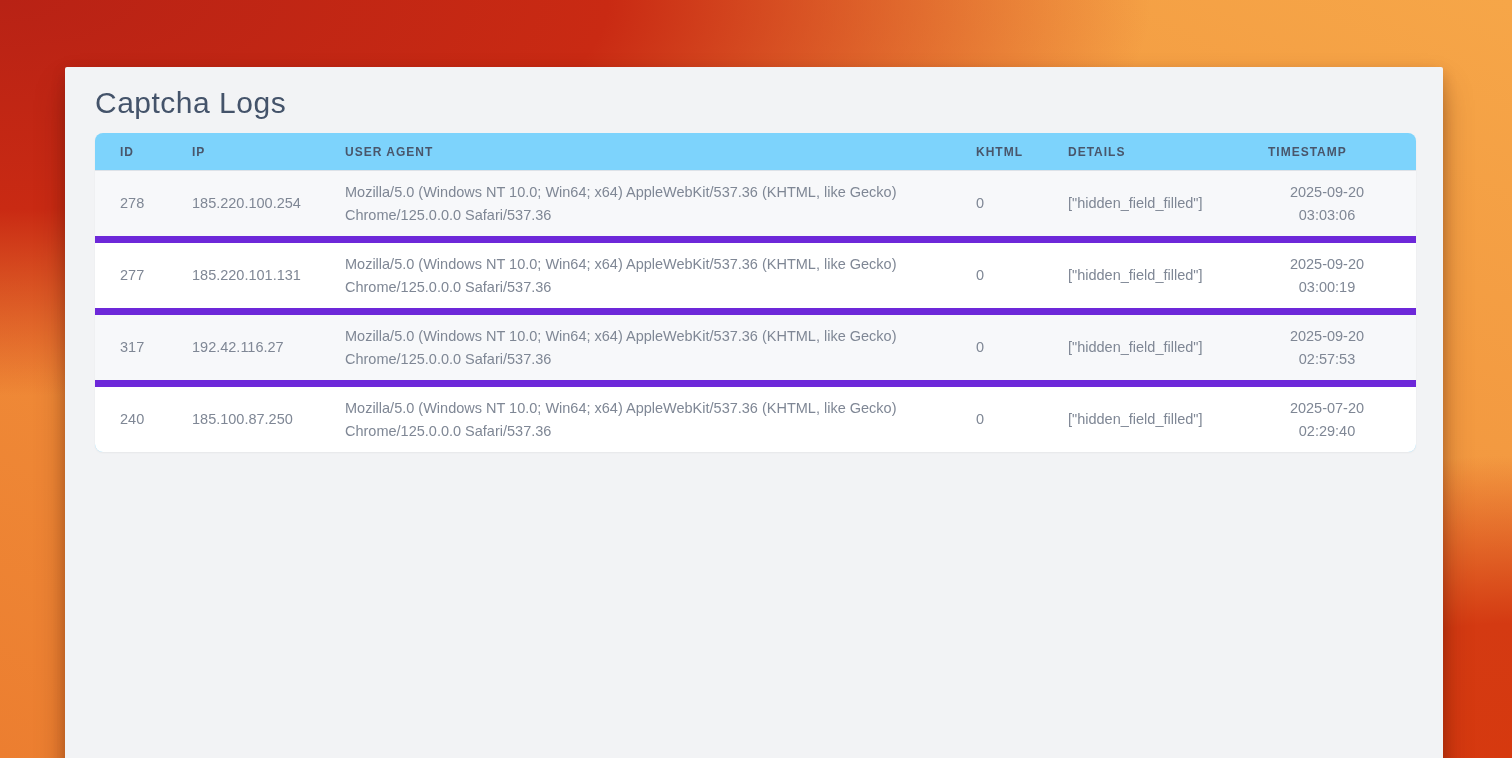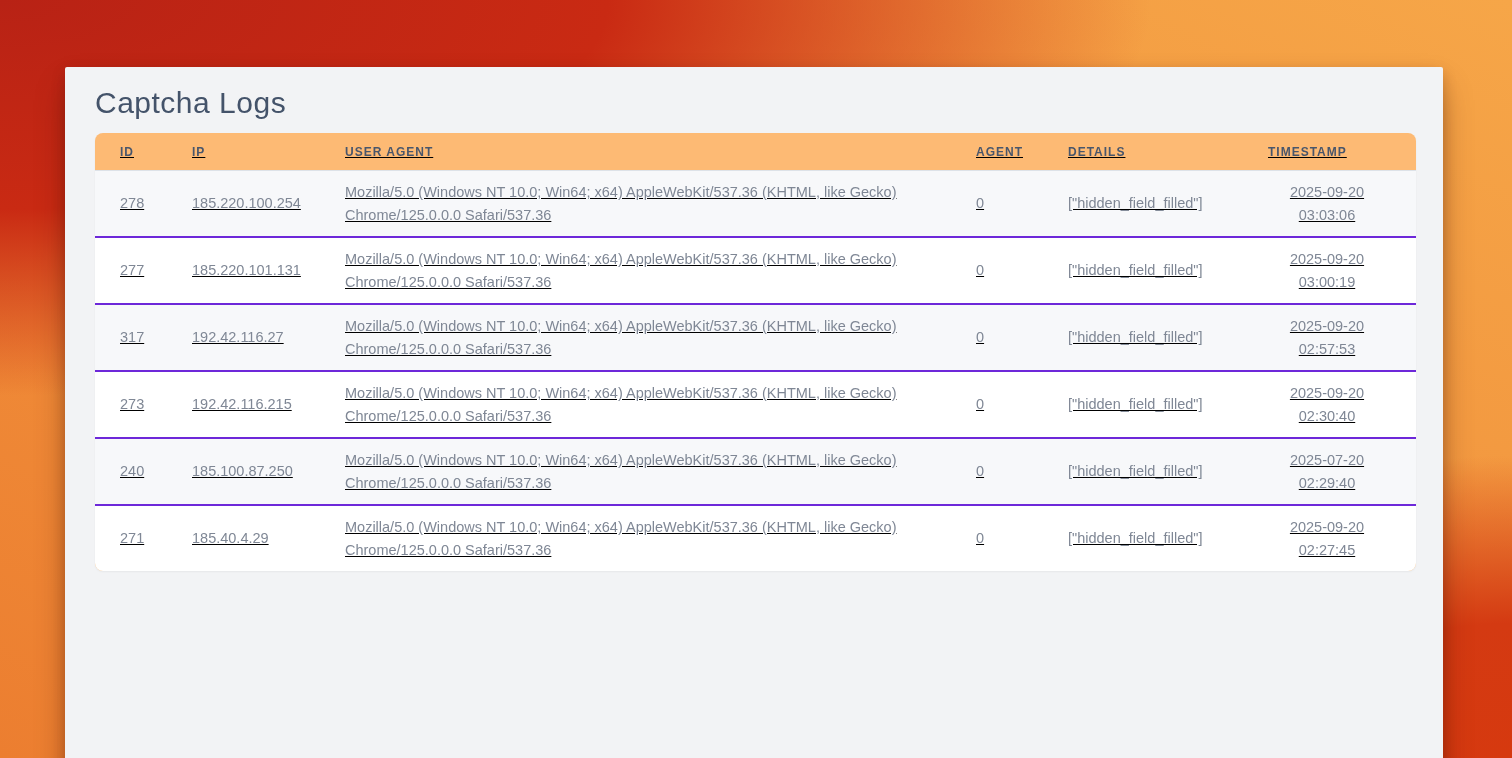--- a/index.html
+++ b/index.html
@@ -24,42 +24,41 @@
   }
   .page-title {
     font-size: 30px;
     line-height: 36px;
     font-weight: 500;
     letter-spacing: 0.5px;
     color: #44536a;
     margin: 2px 0 12px 0;
   }
   .table-wrap {
-    background: #fdba74;
+    background: #7dd3fc;
     border-radius: 8px;
     overflow: hidden;
     box-shadow: 0 1px 2px rgba(0,0,0,0.05);
-    text-decoration: underline;
   }
   table {
     width: 100%;
     border-collapse: collapse;
     table-layout: fixed;
   }
   thead tr { border-bottom: 1px solid #dde2e8; }
   th {
     text-align: left;
     font-size: 12px;
     font-weight: bold;
     letter-spacing: 1px;
     color: #49566b;
     padding: 12px 10px 11px 25px;
     white-space: nowrap;
   }
-  tbody tr { border-top: 2px solid #6d28d9; background: #ffffff; }
+  tbody tr { border-top: 7px solid #6d28d9; background: #ffffff; }
   tbody tr:first-child { border-top: none; }
   tbody tr:nth-child(odd) { background: #f7f8fa; }
   td {
     font-size: 14.5px;
     line-height: 22.5px;
     color: #7f8795;
     padding: 10px 10px 10px 25px;
     vertical-align: middle;
     word-wrap: break-word;
   }
@@ -79,21 +78,21 @@
         <col style="width:631px">
         <col style="width:92px">
         <col style="width:200px">
         <col style="width:173px">
       </colgroup>
       <thead>
         <tr id="header-row">
             <th>ID</th>
             <th>IP</th>
             <th>USER AGENT</th>
-            <th>AGENT</th>
+            <th>KHTML</th>
             <th>DETAILS</th>
             <th>TIMESTAMP</th>
           </tr>
       </thead>
       <tbody id="table-body">
           <tr>
     <td class="cell-id">278</td>
     <td class="cell-ip">185.220.100.254</td>
     <td class="cell-ua">Mozilla/5.0 (Windows NT 10.0; Win64; x64) AppleWebKit/537.36 (KHTML, like Gecko) Chrome/125.0.0.0 Safari/537.36</td>
     <td class="cell-score">0</td>
@@ -110,39 +109,23 @@
   </tr>
           <tr>
     <td class="cell-id">317</td>
     <td class="cell-ip">192.42.116.27</td>
     <td class="cell-ua">Mozilla/5.0 (Windows NT 10.0; Win64; x64) AppleWebKit/537.36 (KHTML, like Gecko) Chrome/125.0.0.0 Safari/537.36</td>
     <td class="cell-score">0</td>
     <td class="cell-details">["hidden_field_filled"]</td>
     <td class="cell-timestamp">2025-09-20 02:57:53</td>
   </tr>
           <tr>
-    <td class="cell-id">273</td>
-    <td class="cell-ip">192.42.116.215</td>
-    <td class="cell-ua">Mozilla/5.0 (Windows NT 10.0; Win64; x64) AppleWebKit/537.36 (KHTML, like Gecko) Chrome/125.0.0.0 Safari/537.36</td>
-    <td class="cell-score">0</td>
-    <td class="cell-details">["hidden_field_filled"]</td>
-    <td class="cell-timestamp">2025-09-20 02:30:40</td>
-  </tr>
-          <tr>
     <td class="cell-id">240</td>
     <td class="cell-ip">185.100.87.250</td>
     <td class="cell-ua">Mozilla/5.0 (Windows NT 10.0; Win64; x64) AppleWebKit/537.36 (KHTML, like Gecko) Chrome/125.0.0.0 Safari/537.36</td>
     <td class="cell-score">0</td>
     <td class="cell-details">["hidden_field_filled"]</td>
     <td class="cell-timestamp">2025-07-20 02:29:40</td>
   </tr>
-          <tr>
-    <td class="cell-id">271</td>
-    <td class="cell-ip">185.40.4.29</td>
-    <td class="cell-ua">Mozilla/5.0 (Windows NT 10.0; Win64; x64) AppleWebKit/537.36 (KHTML, like Gecko) Chrome/125.0.0.0 Safari/537.36</td>
-    <td class="cell-score">0</td>
-    <td class="cell-details">["hidden_field_filled"]</td>
-    <td class="cell-timestamp">2025-09-20 02:27:45</td>
-  </tr>
         </tbody>
     </table>
   </div>
 </div>
 
 </body></html>

